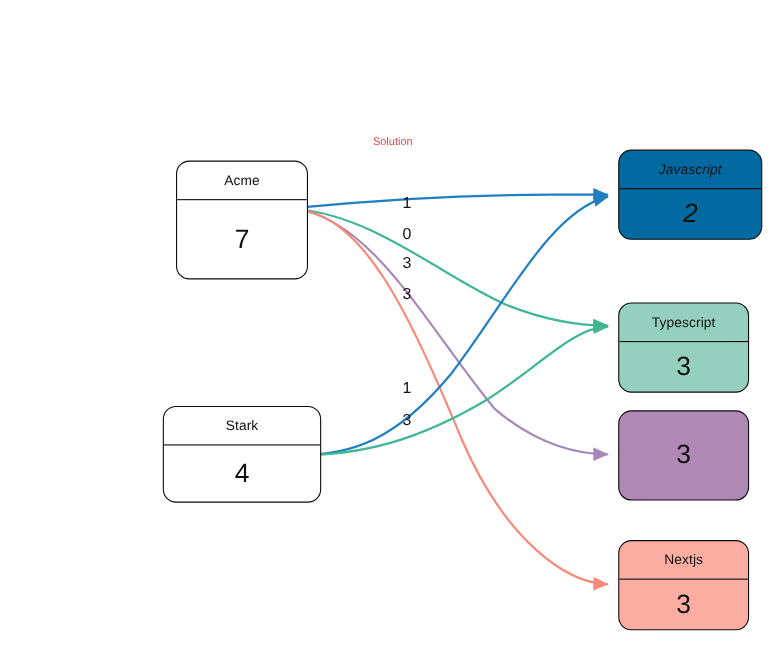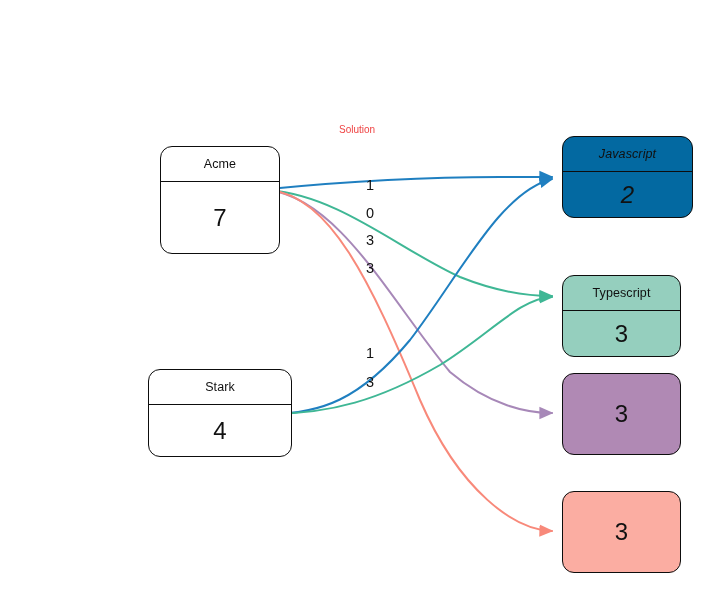--- a/index.html
+++ b/index.html
@@ -122,20 +122,21 @@
         <div class="node-value">2</div>
       </div>
       <div class="node" style="left: 562px; top: 255px; width: 119px; height: 82px; background: rgb(149, 207, 190); border-color: rgb(13, 13, 13); margin-top: 20px;">
         <div class="node-title" style="border-bottom-color: rgb(13, 13, 13);">Typescript</div>
         <div class="node-value">3</div>
       </div>
       <div class="node" style="left: 562px; top: 373px; width: 119px; height: 82px; background: rgb(176, 137, 180); border-color: rgb(13, 13, 13);">
         <div class="node-value">3</div>
       </div>
       <div class="node" style="left: 562px; top: 491px; width: 119px; height: 82px; background: rgb(251, 173, 162); border-color: rgb(13, 13, 13);">
+        <div class="node-title" style="border-bottom-color: rgb(13, 13, 13);">Nextjs</div>
         <div class="node-value">3</div>
       </div>
     </div>
   <div id="labels">
       <div class="edge-label" style="left: 370px; top: 185px;">1</div>
       <div class="edge-label" style="left: 370px; top: 213px;">0</div>
       <div class="edge-label" style="left: 370px; top: 240px;">3</div>
       <div class="edge-label" style="left: 370px; top: 268px;">3</div>
       <div class="edge-label" style="left: 370px; top: 353px;">1</div>
       <div class="edge-label" style="left: 370px; top: 382px;">3</div>

